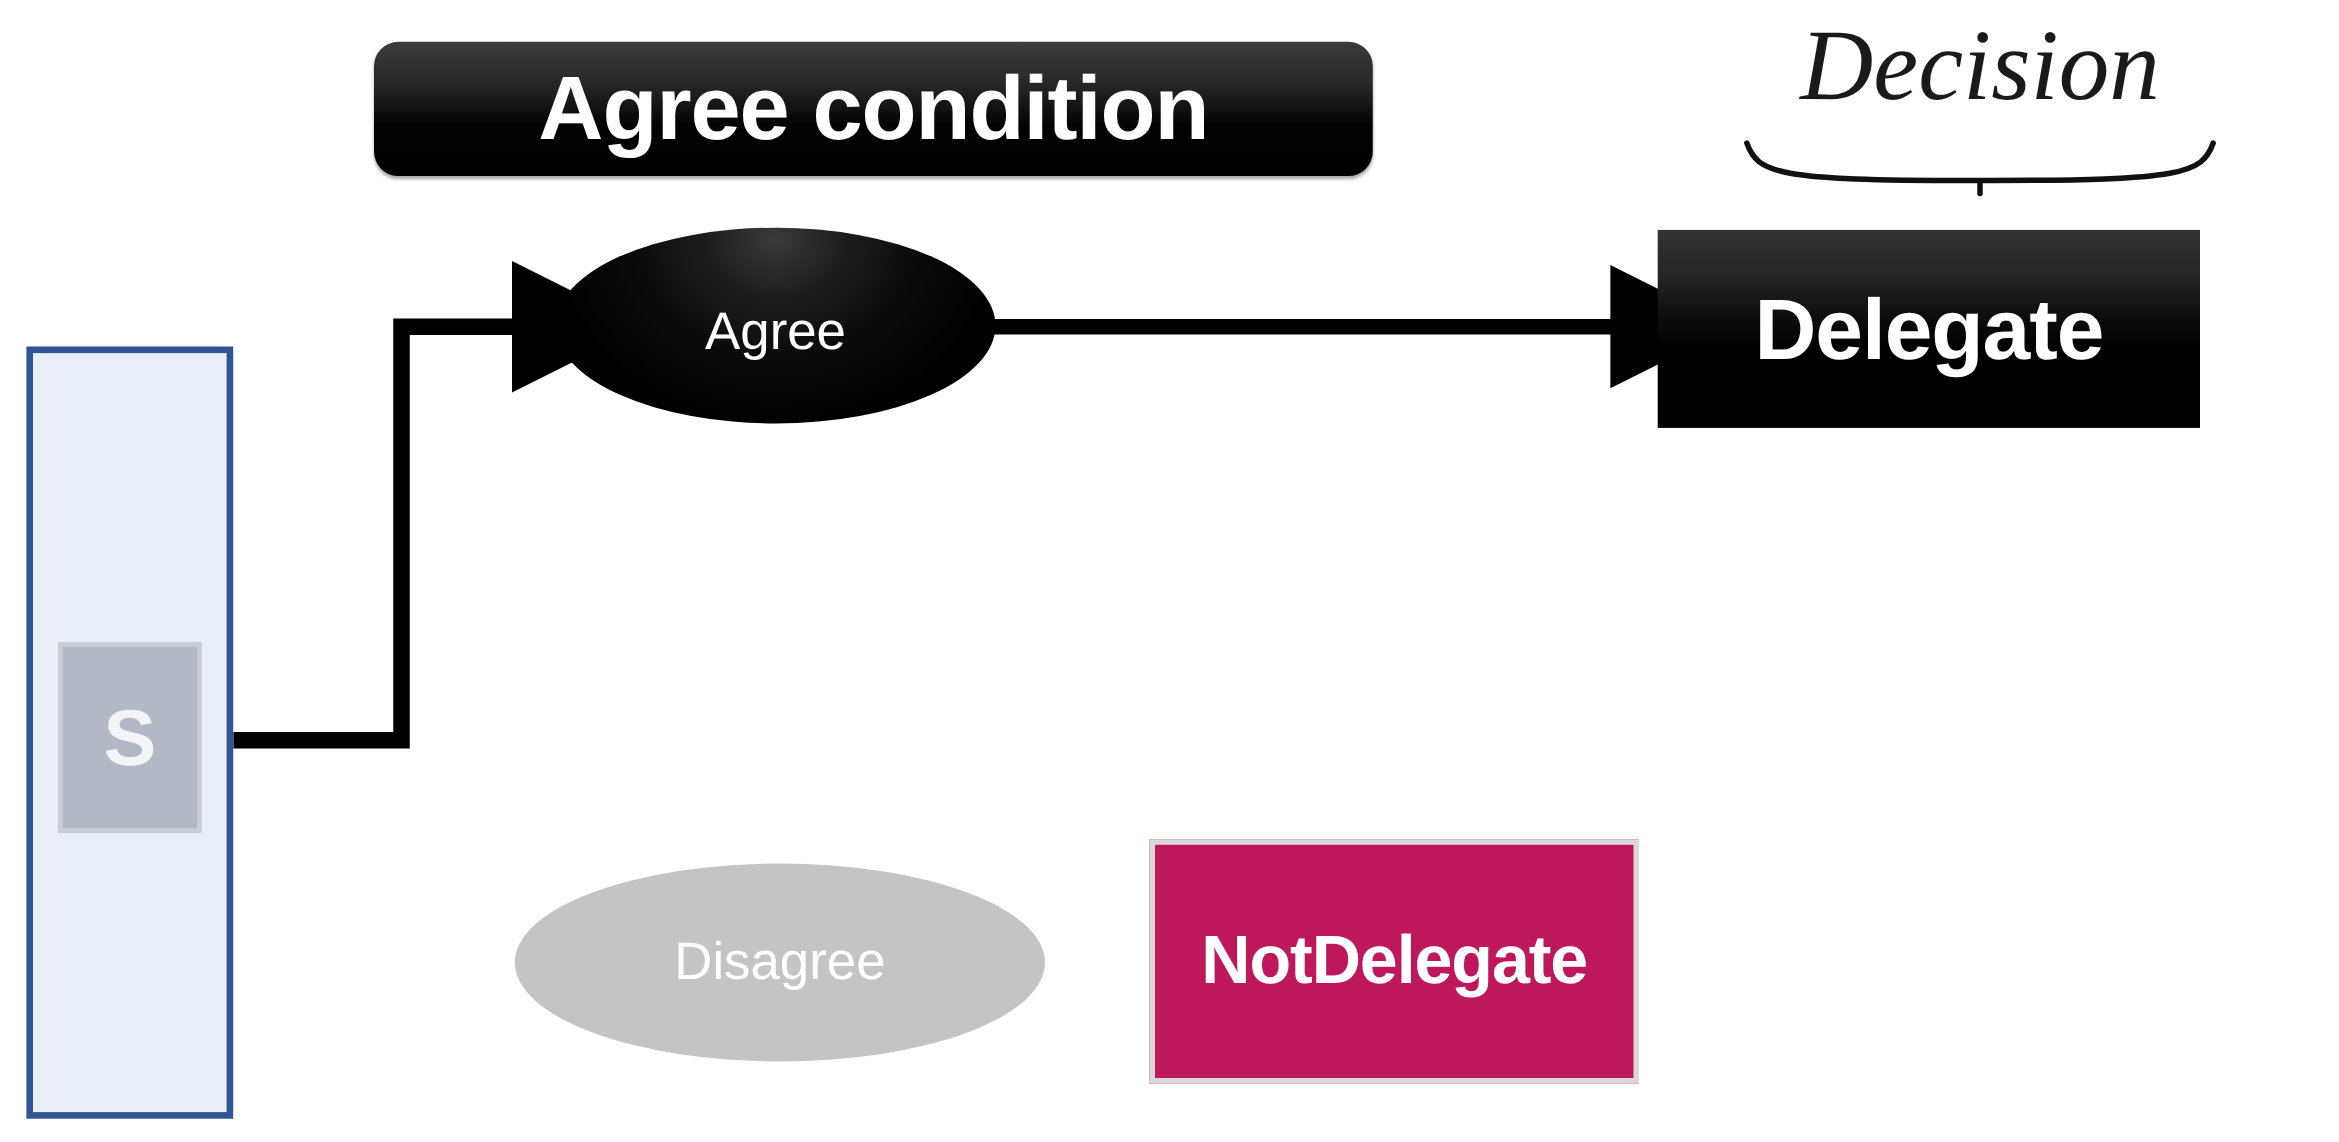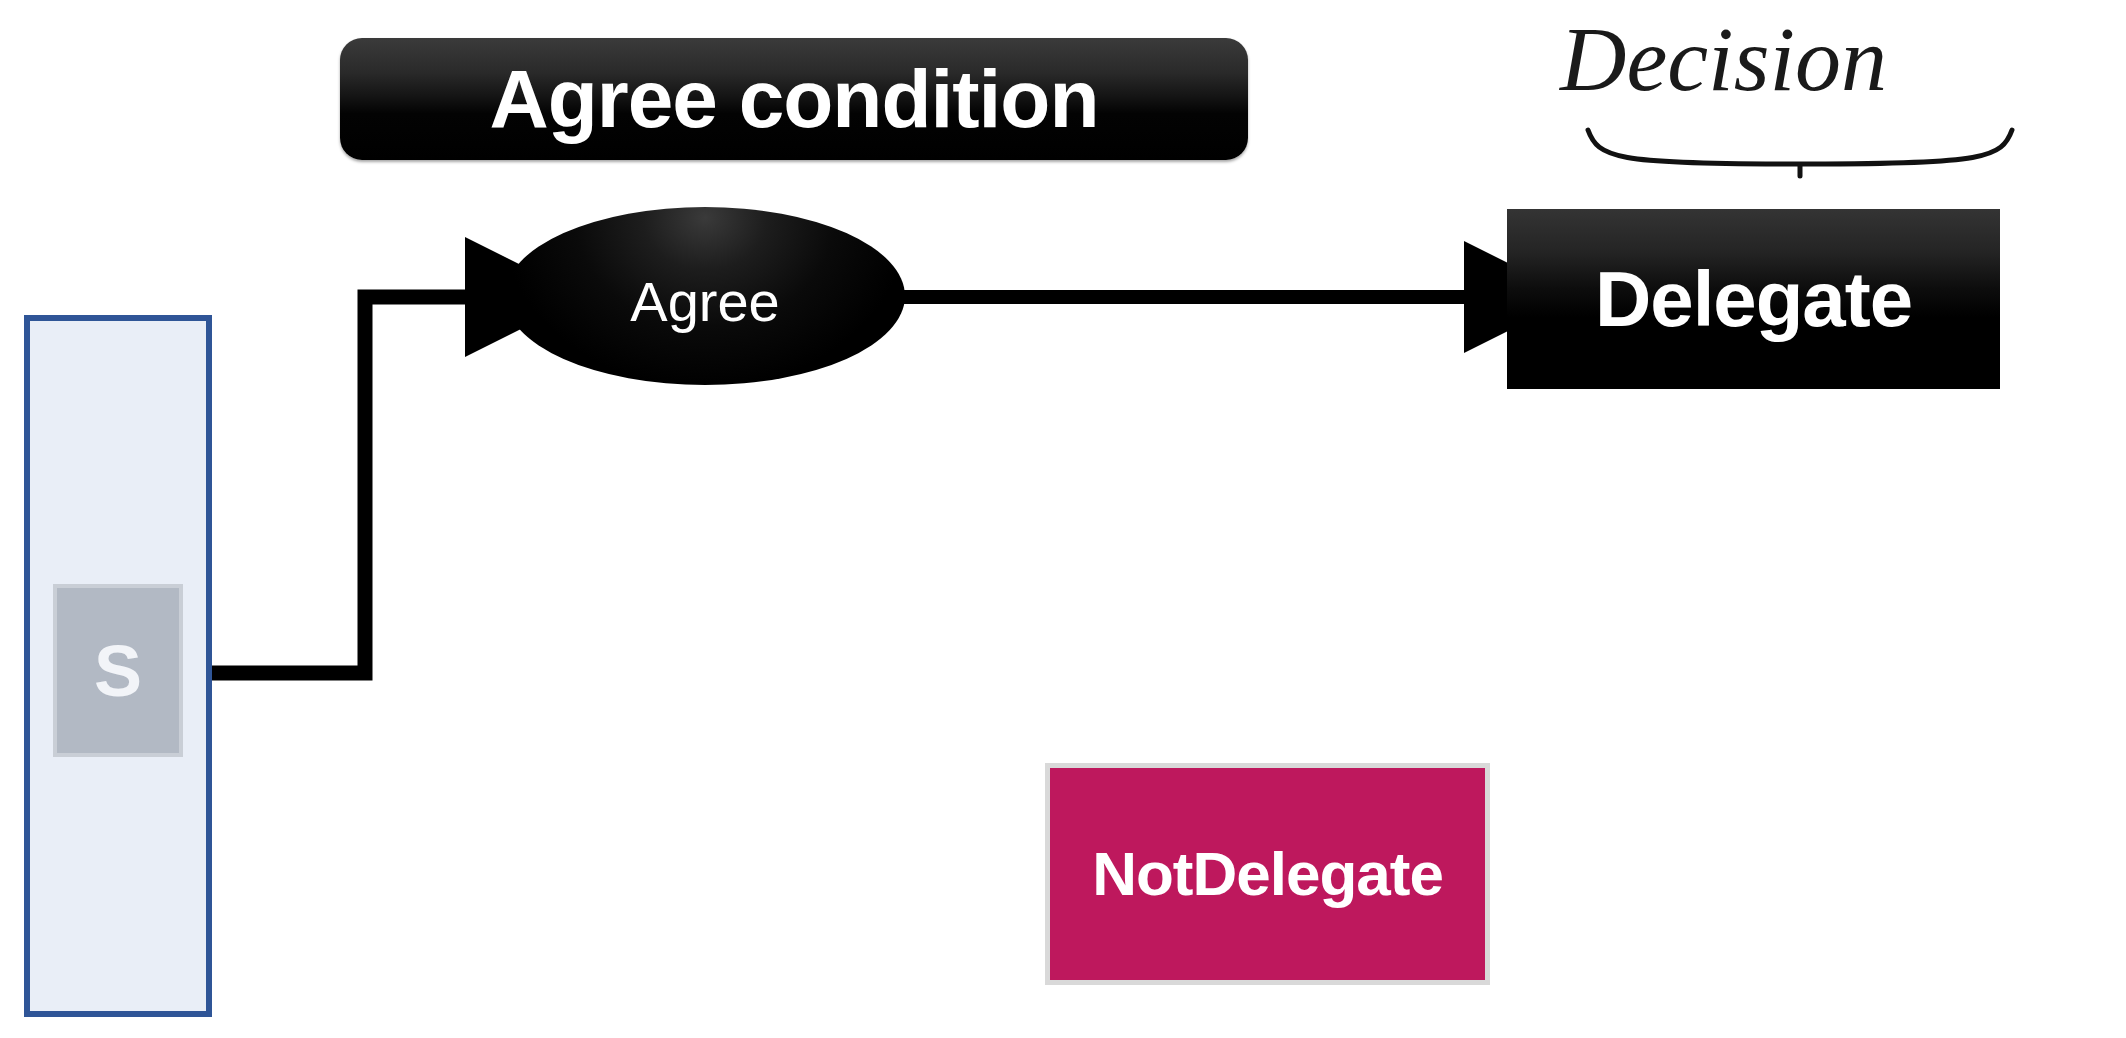--- a/index.html
+++ b/index.html
@@ -96,21 +96,21 @@
                 #1d1d1d 22%,
                 #0a0a0a 46%,
                 #000000 72%);
     display: flex;
     align-items: center;
     justify-content: center;
     box-sizing: border-box;
   }
   .node-agree-label {
     color: #ffffff;
-    font-size: 56px;
+    font-size: 48px;
     font-weight: normal;
     line-height: 1;
     font-family: "Liberation Sans", sans-serif;
     margin-top: 12px;
   }
 
   
   .node-disagree {
     position: absolute;
     left: 468px;
@@ -184,20 +184,21 @@
 
   
   .decision-annotation {
     position: absolute;
     left: 1560px;
     top: 4px;
     width: 480px;
     height: 110px;
     display: flex;
     align-items: center;
+    justify-content: center;
   }
   .decision-annotation-label {
     color: #1a1a1a;
     font-size: 92px;
     font-style: italic;
     font-weight: normal;
     line-height: 1;
     font-family: "Liberation Serif", serif;
   }
   .decision-brace {
@@ -249,20 +250,23 @@
 
   <div class="source-container"></div>
   <div class="source-token">
     <span class="source-token-label">S</span>
   </div>
 
   <div class="node-agree">
     <span class="node-agree-label">Agree</span>
   </div>
 
+  <div class="node-disagree">
+    <span class="node-disagree-label">Disagree</span>
+  </div>
 
   <div class="outcome-delegate">
     <span class="outcome-delegate-label">Delegate</span>
   </div>
 
   <div class="outcome-not-delegate">
     <span class="outcome-not-delegate-line">Not</span>
     <span class="outcome-not-delegate-line">Delegate</span>
   </div>
 

